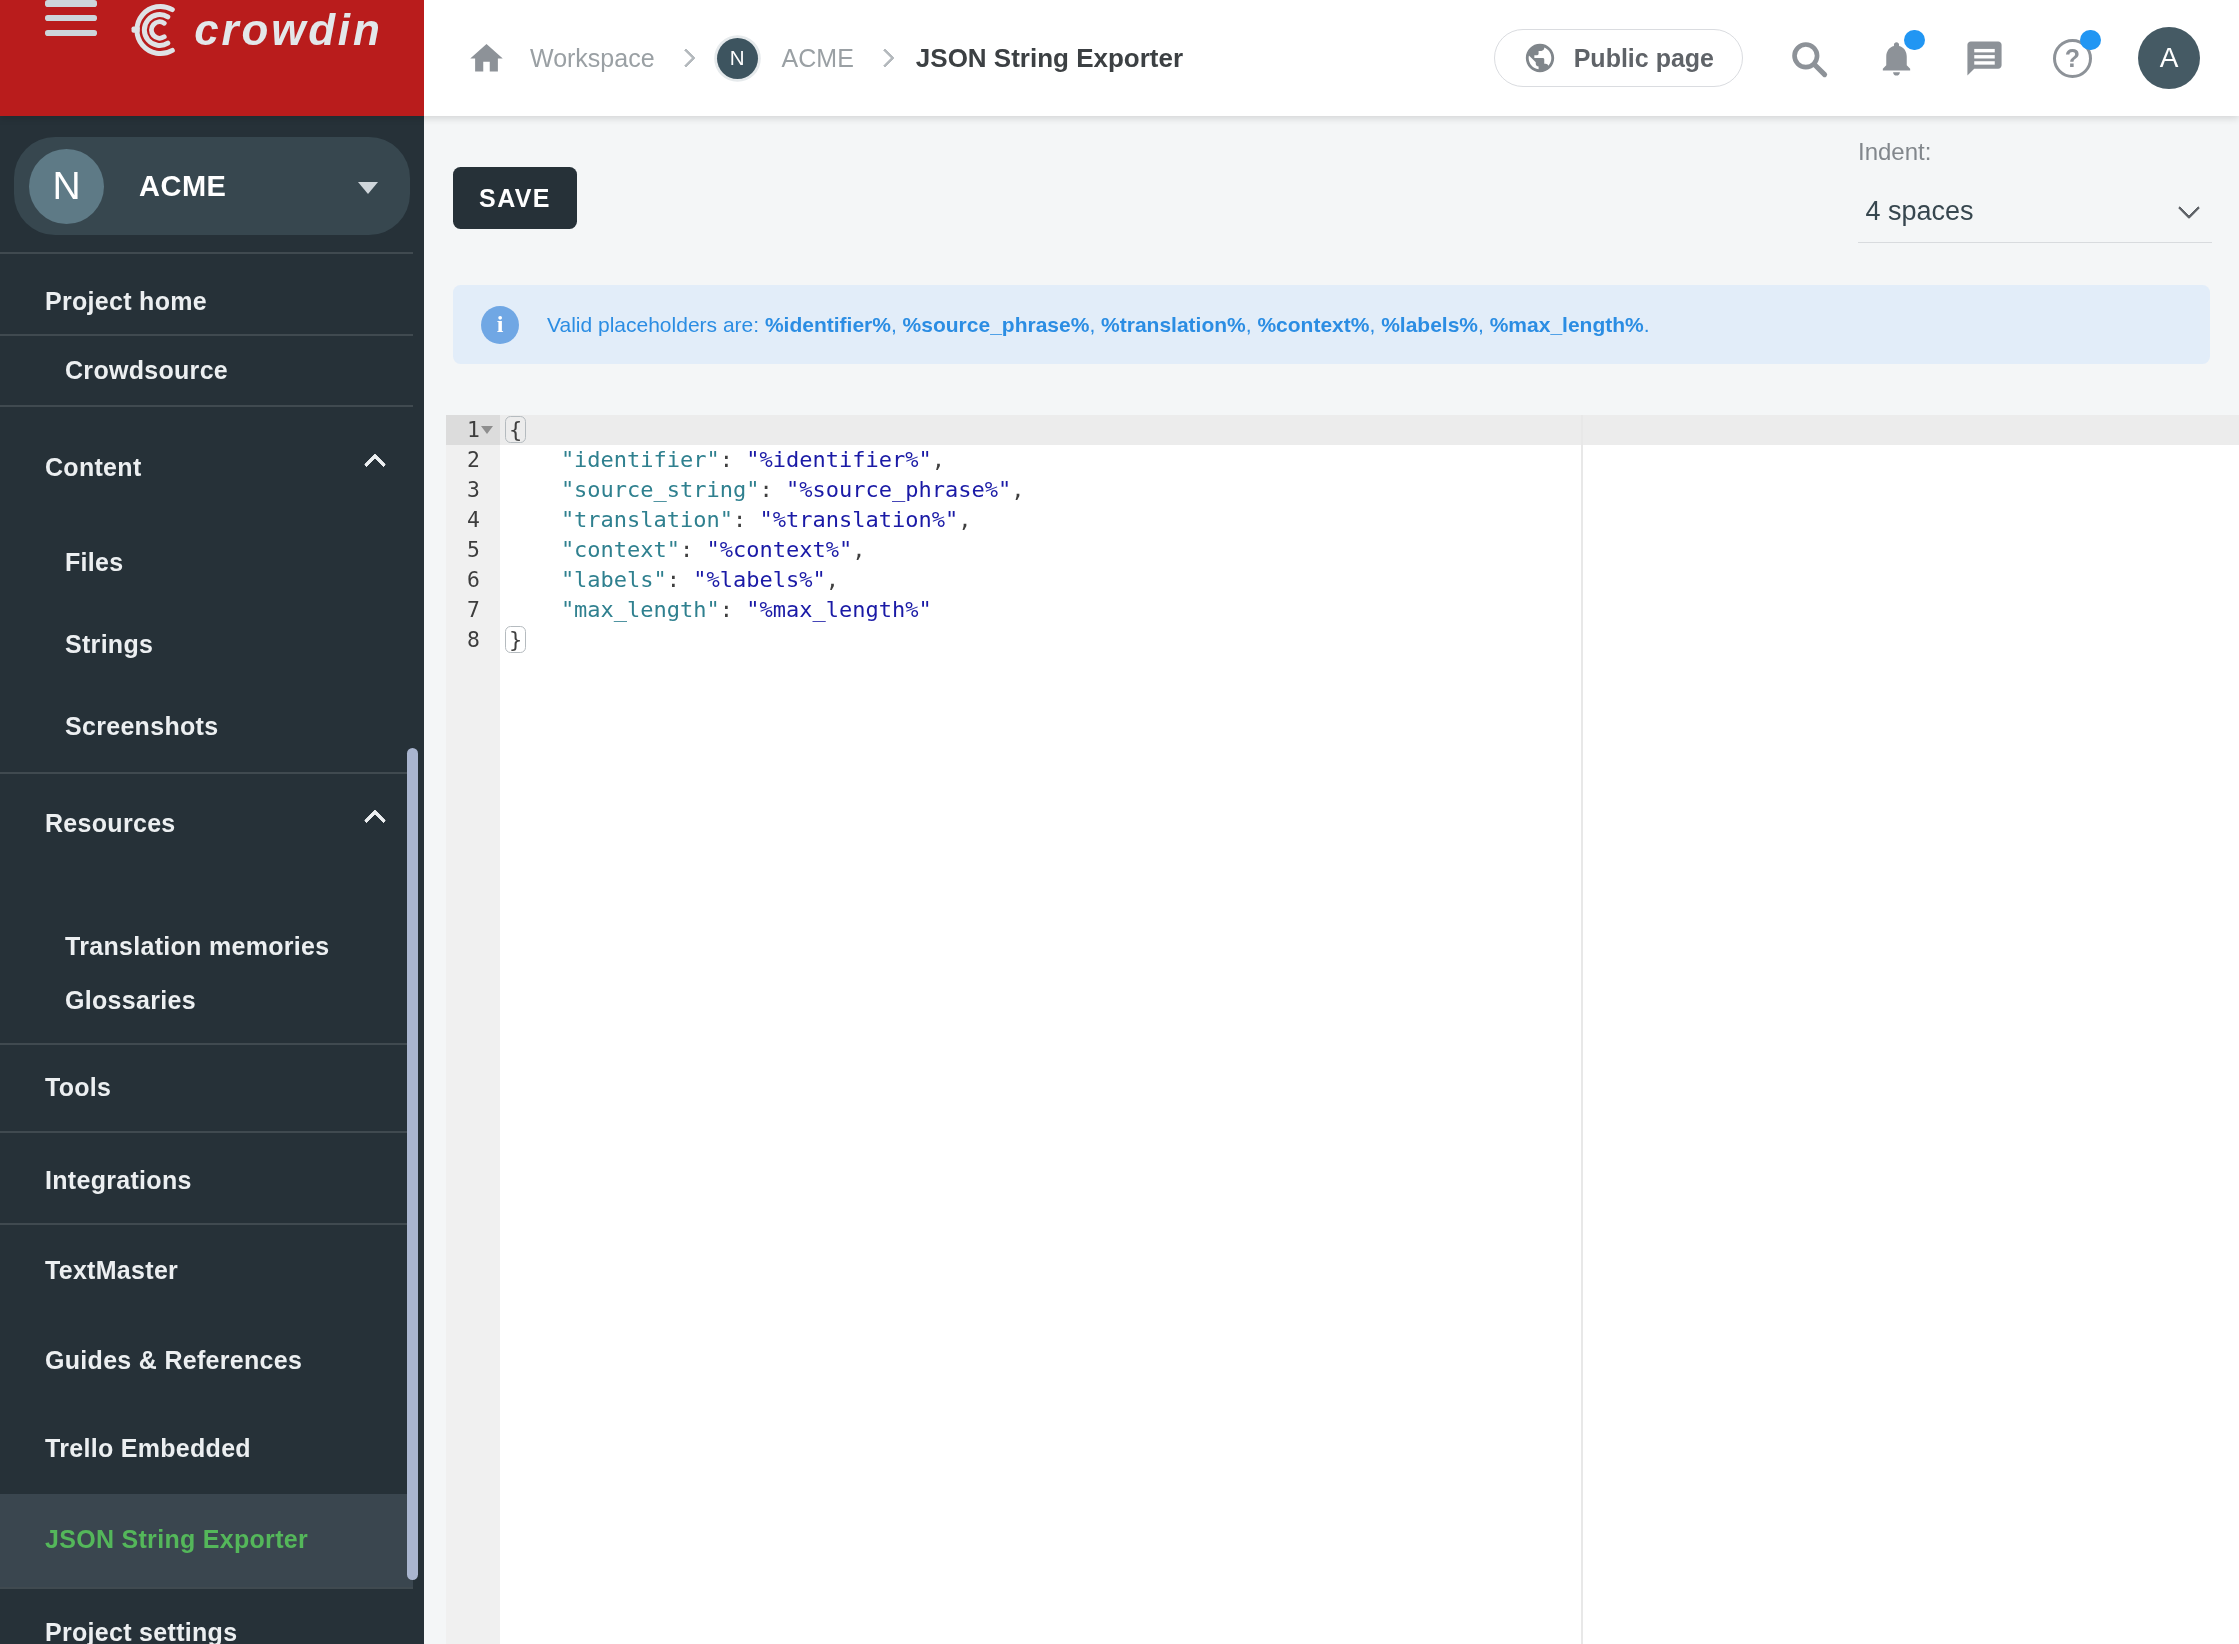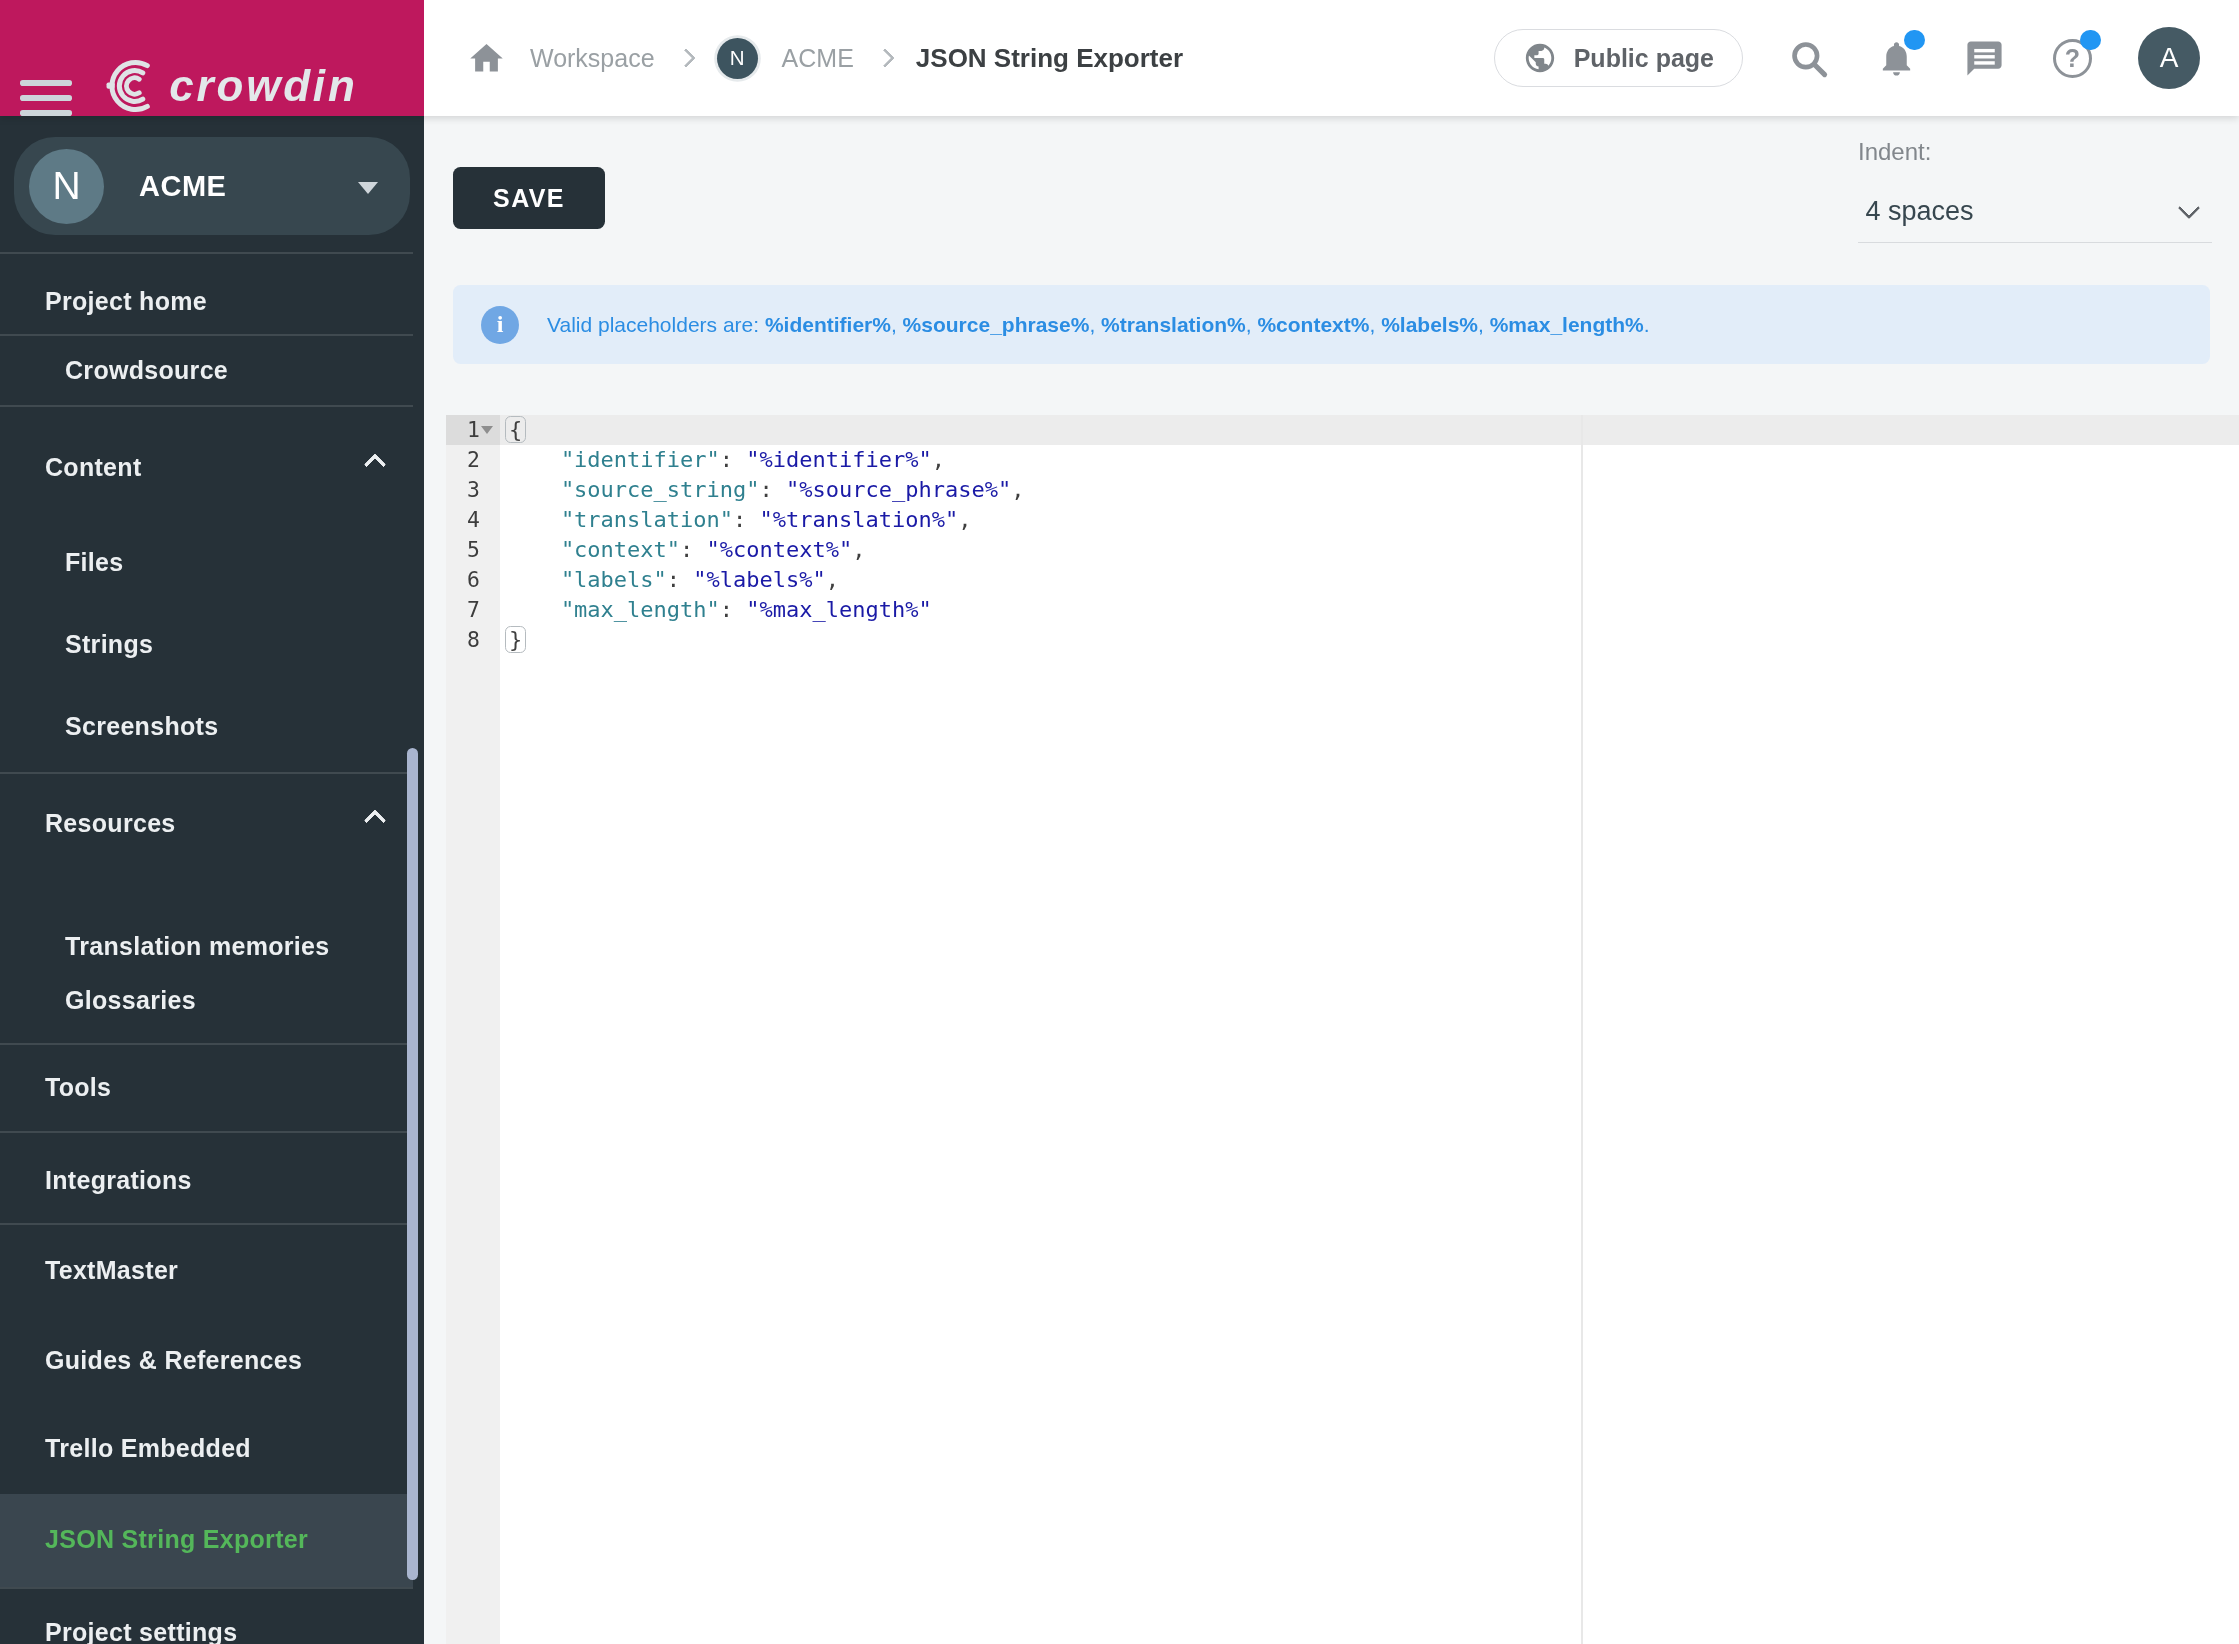--- a/index.html
+++ b/index.html
@@ -2,22 +2,22 @@
 <html style="font-size:15px"><head>
 <meta charset="utf-8">
 <style>
   * { margin:0; padding:0; box-sizing:border-box; }
   html,body { width:2239px; height:1644px; overflow:hidden; }
   body { font-family:"Liberation Sans", sans-serif; background:#f4f6f7; position:relative; }
 
   
   .header { position:absolute; top:0; left:0; width:2239px; height:116px; background:#fff;
             box-shadow:0 2.8px 7.5px rgba(0,0,0,0.14); z-index:30; display:flex; }
-  .h-left { width:424px; height:116px; background:#be185d; display:flex; align-items:flex-end;
-            padding-left:20px; flex:none; }
+  .h-left { width:424px; height:116px; background:#b91c1c; display:flex; align-items:flex-start;
+            padding-left:45px; flex:none; }
   .hamburger { width:52px; display:flex; flex-direction:column; gap:8.4px; cursor:pointer; }
   .hamburger span { display:block; height:6.5px; border-radius:2.8px; background:#cdd5da; }
   .logo { display:flex; align-items:center; margin-left:30px; gap:9.3px; }
   .logo-text { color:#e3e7ea; font-size:44px; font-weight:bold; font-style:italic;
                letter-spacing:2.8px; line-height:1; padding-right:5.6px; }
   .h-main { flex:1; display:flex; align-items:center; padding:0 39px 0 43px; }
   .breadcrumb { display:flex; align-items:center; gap:24px; font-size:25px; color:#9aa0a4; }
   .bc-chev { width:14px; height:14px; border-top:3.7px solid #b4b9bd; border-right:3.7px solid #b4b9bd;
              transform:rotate(45deg); border-radius:1.9px; flex:none; }
   .bc-avatar { width:41px; height:41px; border-radius:50%; background:#3d545f; color:#fff;
@@ -62,21 +62,21 @@
                 border-right:4.2px solid #eceff1; border-bottom:4.2px solid #eceff1;
                 transform:rotate(225deg); border-radius:1.9px; }
   .sb-divider { position:absolute; left:0; width:413px; height:1.9px;
                 background:rgba(255,255,255,0.12); }
   .sb-scrollbar { position:absolute; left:407px; top:632px; width:11.2px; height:832px;
                   border-radius:6.5px; background:#a9b5cf; cursor:pointer; }
 
   
   .main { position:absolute; top:116px; left:424px; width:1815px; height:1529px;
           background:#f4f6f7; }
-  .save-btn { position:absolute; left:29px; top:51px; width:152px; height:62px;
+  .save-btn { position:absolute; left:29px; top:51px; width:124px; height:62px;
               background:#263138; color:#fff; border:none; border-radius:7.5px; font-size:25px;
               font-weight:bold; letter-spacing:1.4px; cursor:pointer;
               font-family:"Liberation Sans", sans-serif; }
   .indent-label { position:absolute; left:1434px; top:22.4px; font-size:24px; color:#82878c; }
   .indent-select { position:absolute; left:1434px; top:65px; width:354px; height:62px;
                    border-bottom:1.9px solid #d8dbde; display:flex; align-items:center;
                    padding-left:7.5px; font-size:27px; color:#37474f; cursor:pointer;text-align:center; }
   .indent-chev { position:absolute; right:15px; top:18.6px; width:16px; height:16px;
                  border-right:3.7px solid #5f6368; border-bottom:3.7px solid #5f6368;
                  transform:rotate(45deg); border-radius:1.9px; }

